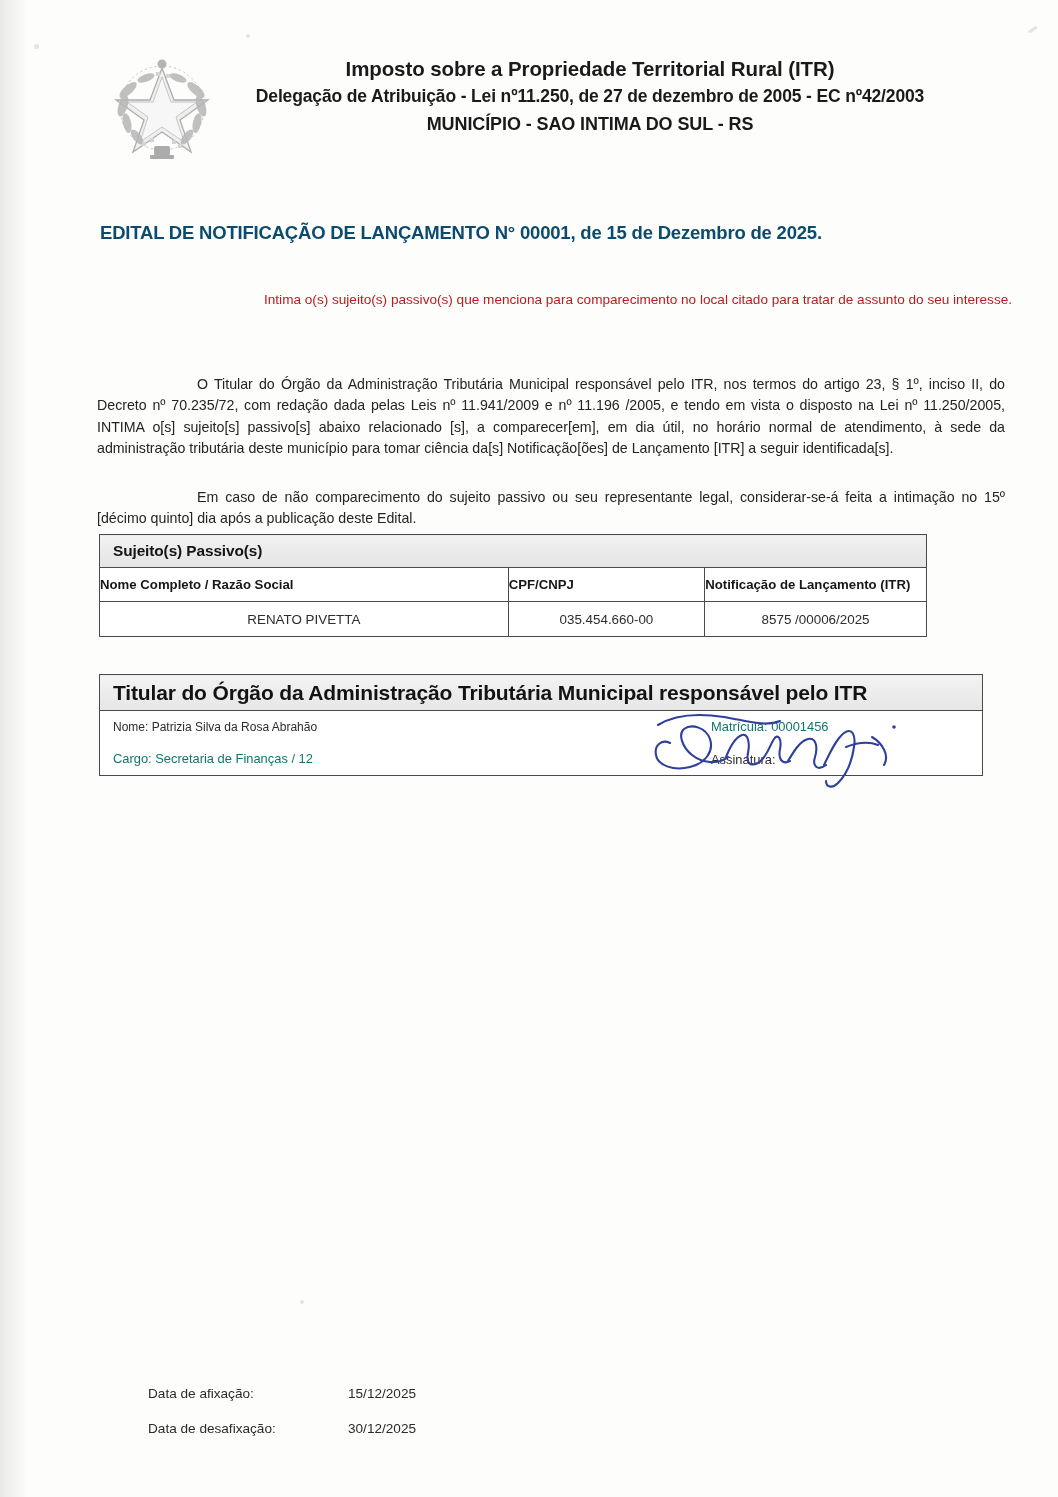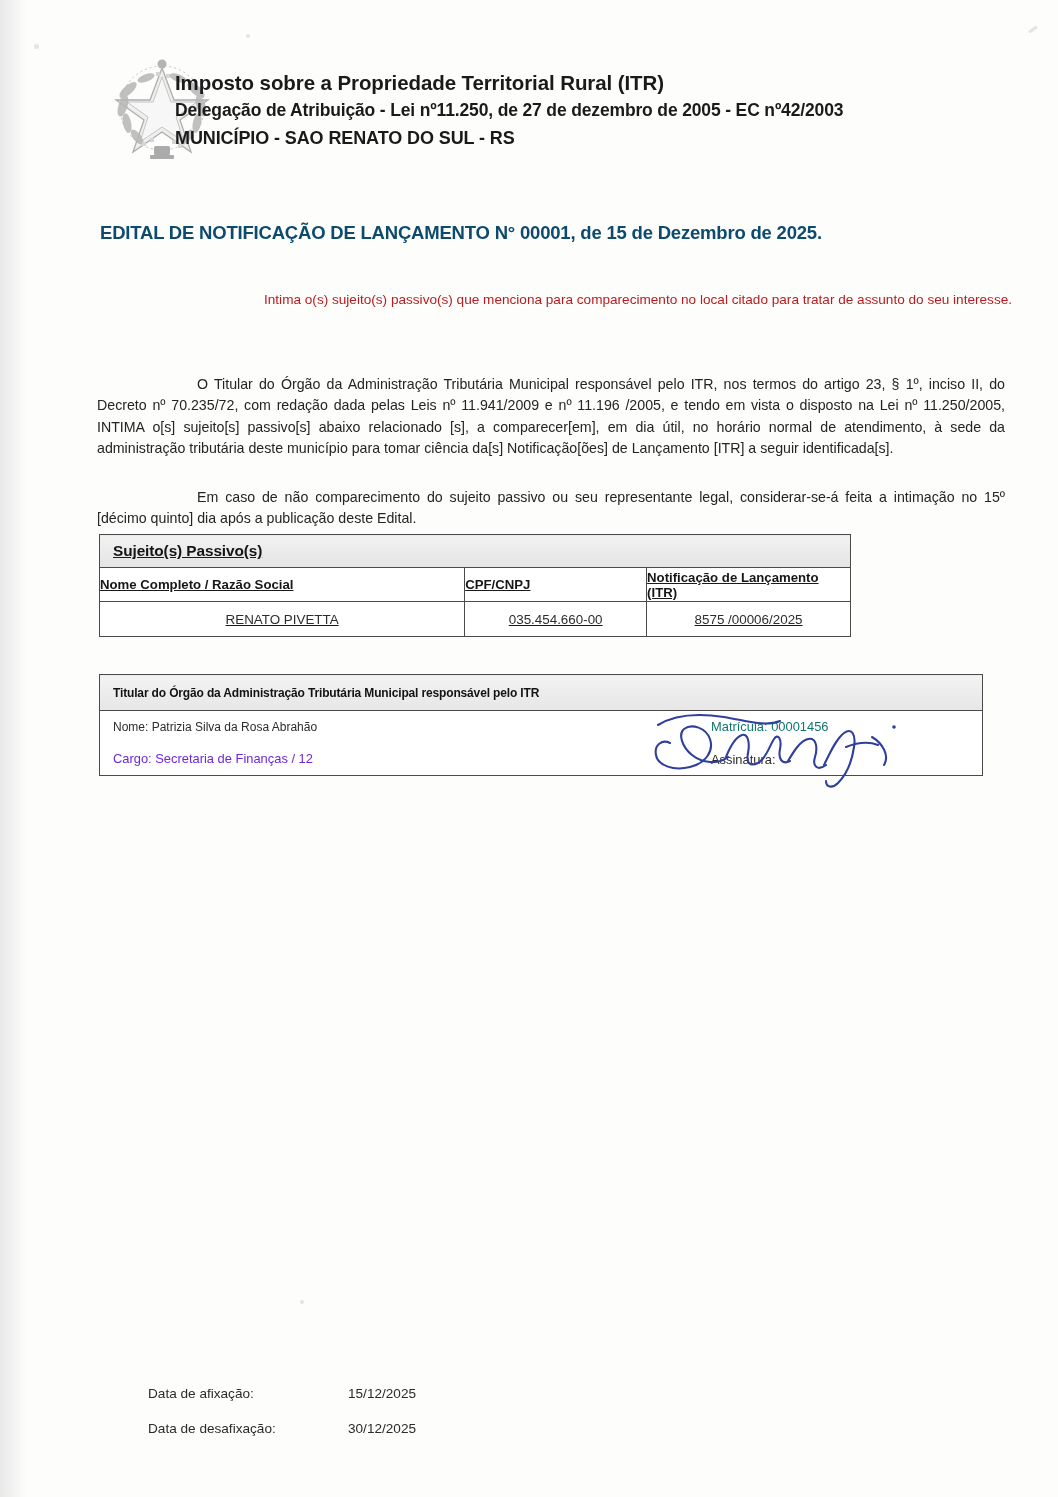--- a/index.html
+++ b/index.html
@@ -44,22 +44,23 @@
     height: 120px;
   }
   .crest {
     position: absolute;
     left: 106px; top: 4px;
     width: 112px; height: 118px;
     opacity: .62;
   }
   .header-titles {
     position: absolute;
-    left: 175px; top: 24px;
+    left: 175px; top: 10px;
     width: 830px;
+    text-align: center;
   }
   .hdr-line1 {
     font-size: 20.5px;
     font-weight: bold;
     letter-spacing: -0.1px;
     line-height: 26px;
   }
   .hdr-line2 {
     font-size: 17.5px;
     font-weight: bold;
@@ -115,22 +116,21 @@
     border-collapse: collapse;
     background: #fff;
   }
   .tbl td, .tbl th {
     border: 1.4px solid #4a4a4a;
     padding: 0;
   }
 
   #subject-table {
     left: 99px; top: 534px;
-    width: 752px;
-    text-decoration: underline;
+    width: 828px;
   }
   .band-cell {
     height: 32px;
     background: linear-gradient(to bottom, #f2f2f2, #e4e4e4);
     padding-left: 13px !important;
     font-size: 15.4px;
     font-weight: bold;
     color: #141414;
     letter-spacing: -0.1px;
   }
@@ -150,41 +150,41 @@
   }
 
   #titular-table {
     left: 99px; top: 674px;
     width: 884px;
   }
   .titular-band {
     height: 35px;
     background: linear-gradient(to bottom, #f3f3f3, #e6e6e6);
     padding-left: 13px !important;
-    font-size: 12px;
+    font-size: 21px;
     font-weight: bold;
     color: #131313;
     letter-spacing: -0.15px;
   }
   .sig-area {
     height: 64px;
     position: relative;
     background: #fff;
   }
   .sig-name {
     position: absolute;
     left: 13px; top: 9px;
     font-size: 12px;
     color: #2c2c2c;
   }
   .sig-cargo {
     position: absolute;
     left: 13px; top: 40px;
     font-size: 12.9px;
-    color: #6d28d9;
+    color: #0f766e;
   }
   .sig-matricula {
     position: absolute;
     left: 611px; top: 8px;
     font-size: 12.9px;
     color: #0f766e;
   }
   .sig-label {
     position: absolute;
     left: 611px; top: 41px;
@@ -255,21 +255,21 @@
         <rect x="66" y="90" width="4" height="4"></rect>
           <rect x="72" y="94" width="4" height="4"></rect>
         <rect x="50" y="22" width="4" height="4"></rect>
           <rect x="60" y="24" width="4" height="4"></rect>
       </g>
     </svg>
 
     <div class="header-titles">
       <div class="hdr-line1">Imposto sobre a Propriedade Territorial Rural (ITR)</div>
       <div class="hdr-line2">Delegação de Atribuição - Lei nº11.250, de 27 de dezembro de 2005 - EC nº42/2003</div>
-      <div class="hdr-line3">MUNICÍPIO - SAO RENATO DO SUL - RS</div>
+      <div class="hdr-line3">MUNICÍPIO - SAO INTIMA DO SUL - RS</div>
     </div>
   </div>
 
   <div class="edital-title">EDITAL DE NOTIFICAÇÃO DE LANÇAMENTO N° 00001, de 15 de Dezembro de 2025.</div>
 
   <div class="intro">Intima o(s) sujeito(s) passivo(s) que menciona para comparecimento no local citado para tratar de assunto do seu interesse.</div>
 
   <div class="body-para" id="para-main">
     <span class="ind"></span><span>O Titular do Órgão da Administração Tributária Municipal responsável pelo ITR, nos termos do artigo 23, § 1º, inciso II, do Decreto nº 70.235/72, com redação dada pelas Leis nº 11.941/2009 e nº 11.196 /2005, e tendo em vista o disposto na Lei nº 11.250/2005, INTIMA o[s] sujeito[s] passivo[s] abaixo relacionado [s], a comparecer[em], em dia útil, no horário normal de atendimento, à sede da administração tributária deste município para tomar ciência da[s] Notificação[ões] de Lançamento [ITR] a seguir identificada[s].</span>
   </div>

